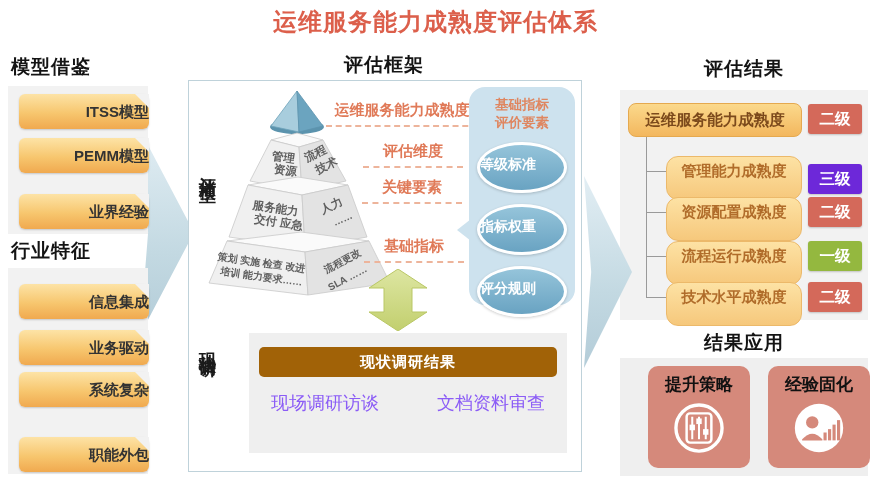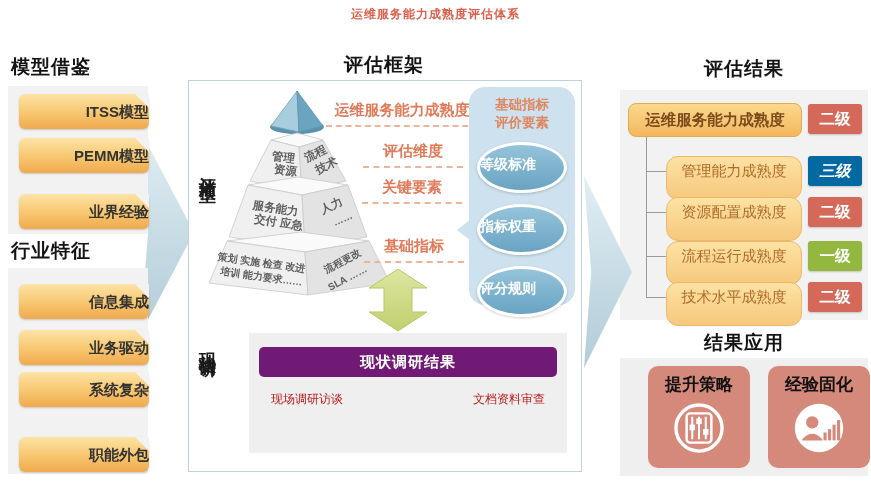--- a/index.html
+++ b/index.html
@@ -1,20 +1,20 @@
 <!DOCTYPE html>
 <html><head>
 <meta charset="utf-8">
 <style>
   html,body{margin:0;padding:0;background:#ffffff;}
   #stage{position:relative;width:871px;height:482px;background:#fff;overflow:hidden;
          font-family:"Liberation Sans","DejaVu Sans",sans-serif;}
   .abs{position:absolute;}
   
-  .page-title{top:6px;left:0;width:100%;text-align:center;font-size:12px;font-weight:bold;color:#dc5f4b;letter-spacing:1px;}
+  .page-title{top:6px;left:0;width:100%;text-align:center;font-size:24px;font-weight:bold;color:#dc5f4b;letter-spacing:1px;}
   .sec-head{font-size:19px;font-weight:bold;color:#141414;letter-spacing:1px;}
   
   .panel{background:#f2f2f2;z-index:1;}
   .obox{position:absolute;left:11px;width:118px;height:35px;border-radius:6px;
         background:linear-gradient(180deg,#fde3a6 0%,#f7c66e 55%,#f0a94f 100%);
         box-shadow:0 1px 2px rgba(0,0,0,.18);
         text-align:right;line-height:35px;font-size:15px;font-weight:600;color:#333;padding-left:12px;}
   .obox::after{content:"";position:absolute;top:0;right:0;width:0;height:0;
         border-left:14px solid transparent;border-top:14px solid #f2f2f2;}
   
@@ -29,32 +29,32 @@
   .bubble{left:280px;top:6px;width:106px;height:218px;background:#cde2ee;border-radius:16px;}
   .bubble::before{content:"";position:absolute;left:-12px;top:132px;width:0;height:0;
         border-top:11px solid transparent;border-bottom:11px solid transparent;border-right:14px solid #cde2ee;}
   .bubble-title{margin-top:9px;text-align:center;font-size:13.5px;font-weight:bold;color:#df8660;line-height:1.3;}
   .oval{width:84px;height:45px;margin:11px auto 0;border-radius:50%;
         background:linear-gradient(180deg,#95c4da 0%,#69a3c2 100%);
         border:3px solid #fff;box-shadow:0 1px 3px rgba(0,0,0,.2);
         text-align:left;line-height:39px;color:#fff;font-size:14px;font-weight:bold;}
   
   .survey-panel{left:60px;top:252px;width:318px;height:120px;background:#efefef;}
-  .survey-bar{position:absolute;left:10px;top:14px;width:298px;height:30px;background:#701a75;border-radius:5px;
+  .survey-bar{position:absolute;left:10px;top:14px;width:298px;height:30px;background:#a16207;border-radius:5px;
         text-align:center;line-height:30px;color:#fff;font-size:15px;font-weight:bold;letter-spacing:1px;}
   .survey-methods{position:absolute;left:0;top:58px;width:100%;display:flex;justify-content:space-between;
-        padding:0 22px;box-sizing:border-box;color:#b91c1c;font-size:12px;}
+        padding:0 22px;box-sizing:border-box;color:#8b5cf6;font-size:18px;}
   
   .tree-panel{left:620px;top:90px;width:248px;height:230px;background:#f2f2f2;z-index:1;}
   .root-box{position:absolute;left:8px;top:13px;width:174px;height:34px;border-radius:8px;
         background:linear-gradient(180deg,#fbd98c 0%,#f3b75e 100%);border:1px solid #e5a94f;box-sizing:border-box;
         text-align:center;line-height:32px;font-size:15.5px;font-weight:bold;color:#7c4a1c;}
   .child-box{position:absolute;left:46px;width:136px;height:44px;border-radius:12px;
         background:linear-gradient(180deg,#fde2a4 0%,#f6c87c 100%);border:1px solid #ecb96a;box-sizing:border-box;
-        text-align:center;line-height:28px;font-size:15px;font-weight:400;color:#b06c2a;}
+        text-align:center;line-height:28px;font-size:15px;font-weight:700;color:#b06c2a;}
   .lv-badge{position:absolute;left:188px;width:54px;height:30px;border-radius:3px;
         text-align:center;line-height:30px;color:#fff;font-size:15.5px;font-weight:bold;
         box-shadow:0 1px 2px rgba(0,0,0,.2);}
   .conn{position:absolute;border-color:#9a9a9a;}
   
   .app-panel{left:620px;top:358px;width:248px;height:118px;background:#efefef;}
   .app-card{position:absolute;top:8px;width:102px;height:102px;background:#d5897b;border-radius:10px;text-align:center;}
   .app-card .card-label{margin-top:7px;font-size:17px;font-weight:bold;color:#111;}
   
   .pyr-text{fill:#5f5f5f;font-weight:bold;font-family:"Liberation Sans","DejaVu Sans",sans-serif;}
@@ -166,21 +166,21 @@
     <div class="root-box">运维服务能力成熟度</div>
     <div class="lv-badge" style="top: 14px; background: rgb(212, 105, 90);">二级</div>
 
     <div class="conn" style="left:26px;top:47px;height:160px;border-left:1.5px solid #9a9a9a;"></div>
     <div class="conn" style="left:26px;top:81px;width:20px;border-top:1.5px solid #9a9a9a;"></div>
     <div class="conn" style="left:26px;top:122px;width:20px;border-top:1.5px solid #9a9a9a;"></div>
     <div class="conn" style="left:26px;top:166px;width:20px;border-top:1.5px solid #9a9a9a;"></div>
     <div class="conn" style="left:26px;top:207px;width:20px;border-top:1.5px solid #9a9a9a;"></div>
 
     <div class="child-box" style="top:66px;">管理能力成熟度</div>
-    <div class="lv-badge" style="top: 66px; background: #0369a1; font-style: italic;">三级</div>
+    <div class="lv-badge" style="top: 74px; background: #6d28d9;">三级</div>
 
     <div class="child-box" style="top:107px;">资源配置成熟度</div>
     <div class="lv-badge" style="top: 107px; background: rgb(212, 105, 90);">二级</div>
 
     <div class="child-box" style="top:151px;">流程运行成熟度</div>
     <div class="lv-badge" style="top: 151px; background: rgb(148, 184, 63);">一级</div>
 
     <div class="child-box" style="top:192px;">技术水平成熟度</div>
     <div class="lv-badge" style="top: 192px; background: rgb(212, 105, 90);">二级</div>
   </div>

